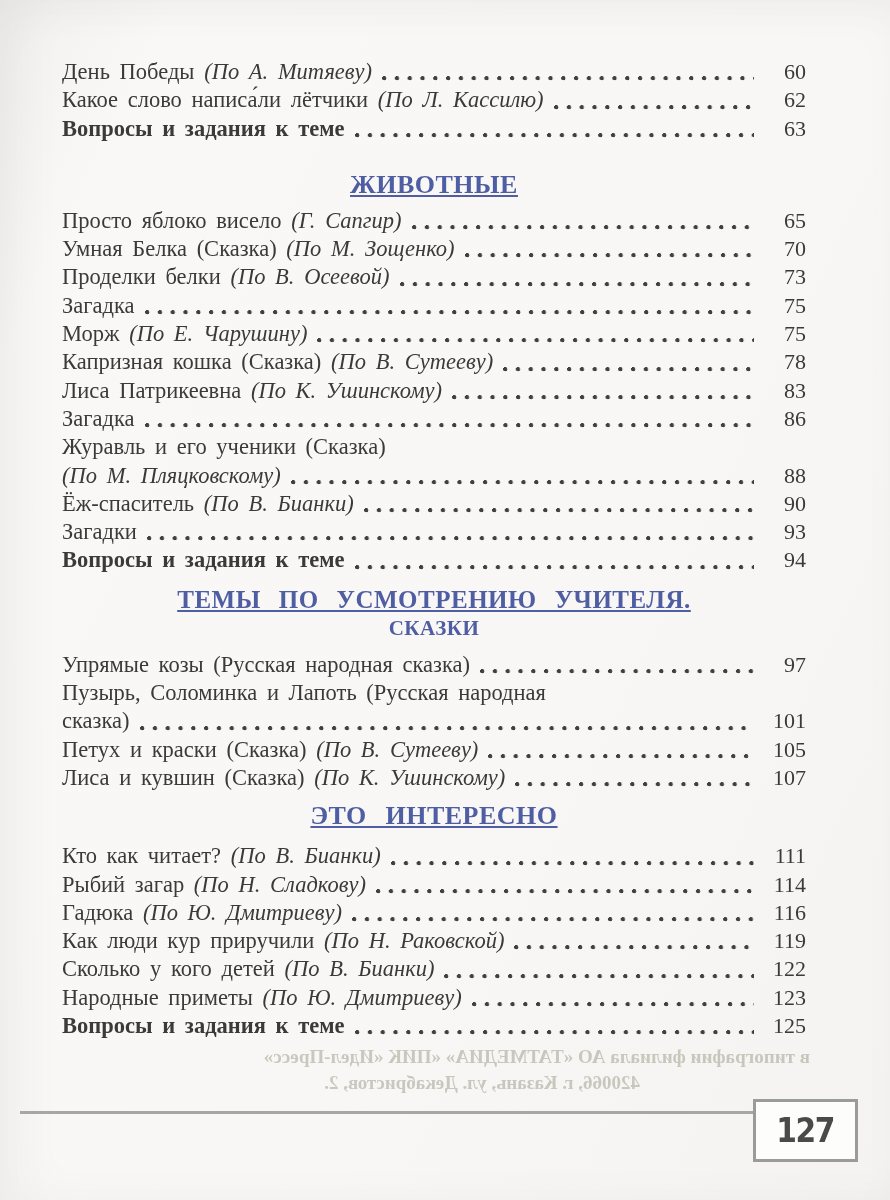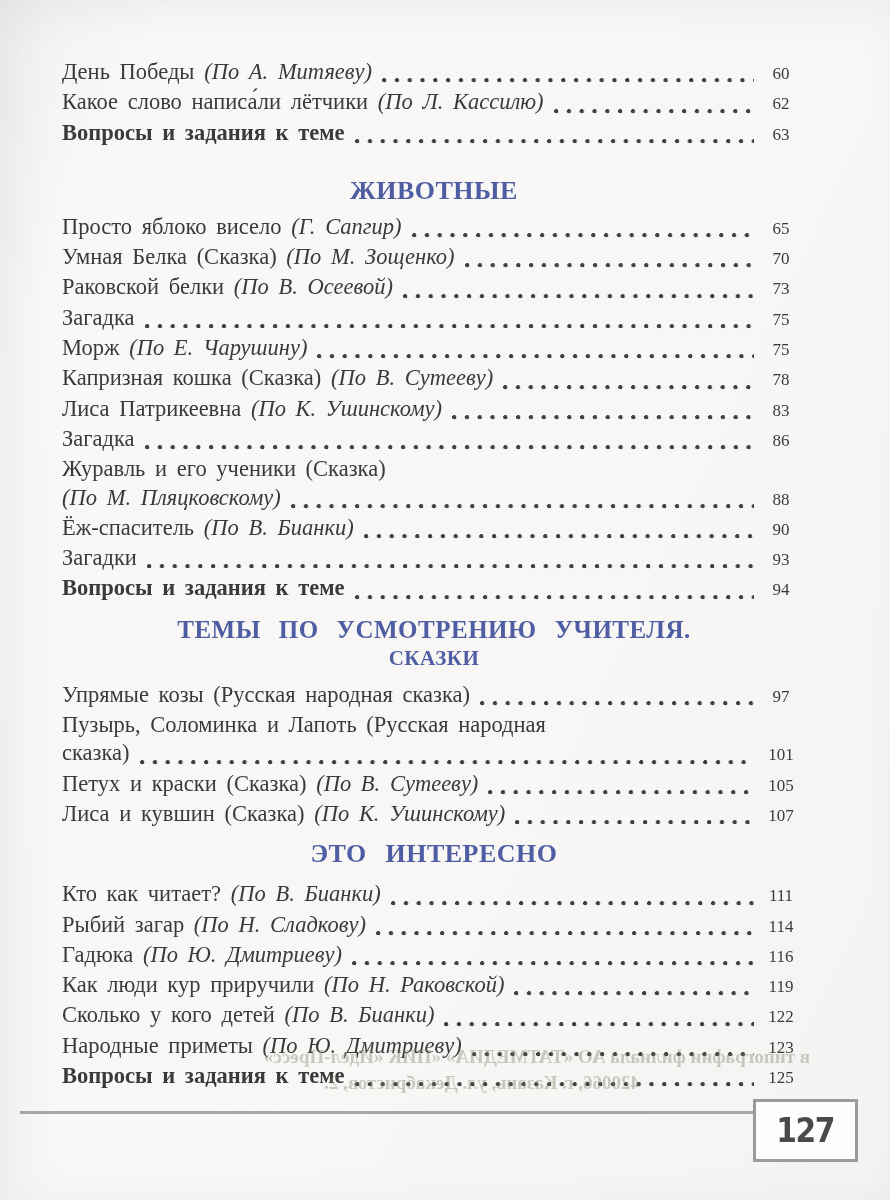--- a/index.html
+++ b/index.html
@@ -36,32 +36,33 @@
     margin: 0 2px 4px 10px;
     background-image: radial-gradient(circle at 2.2px 3.2px, #40403f 1.9px, rgba(0,0,0,0) 2.4px);
     background-size: 12.8px 7px;
     background-repeat: repeat-x;
     background-position: left bottom;
     min-width: 10px;
   }
   .pagenum {
     flex: 0 0 auto;
     min-width: 50px;
-    text-align: center;
-    font-size: 17px;
+    text-align: right;
+    font-size: 22px;
   }
   .heading {
     text-align: center;
     font-weight: bold;
     color: #4f5ea3;
     font-size: 26px;
     line-height: 32px;
     margin: 26px 0 6px;
     letter-spacing: 0.5px;
     word-spacing: 0.45em;
+    text-decoration: underline;
   }
   .section.s0 .rows { margin-top: 0; }
   .section.s2 .heading { margin: 10px 0 0; font-size: 25px; line-height: 30px; }
   .subheading {
     text-align: center;
     font-weight: bold;
     color: #4f5ea3;
     font-size: 21px;
     line-height: 26px;
     margin: 0 0 10px;
@@ -144,21 +145,21 @@
             <span class="title"><span>Просто яблоко висело </span><span class="it">(Г. Сапгир)</span></span>
             <span class="leader"></span>
             <span class="pagenum">65</span>
           </div>
           <div class="row">
             <span class="title"><span>Умная Белка (Сказка) </span><span class="it">(По М. Зощенко)</span></span>
             <span class="leader"></span>
             <span class="pagenum">70</span>
           </div>
           <div class="row">
-            <span class="title"><span>Раковской белки </span><span class="it">(По В. Осеевой)</span></span>
+            <span class="title"><span>Проделки белки </span><span class="it">(По В. Осеевой)</span></span>
             <span class="leader"></span>
             <span class="pagenum">73</span>
           </div>
           <div class="row">
             <span class="title"><span>Загадка</span></span>
             <span class="leader"></span>
             <span class="pagenum">75</span>
           </div>
           <div class="row">
             <span class="title"><span>Морж </span><span class="it">(По Е. Чарушину)</span></span>

